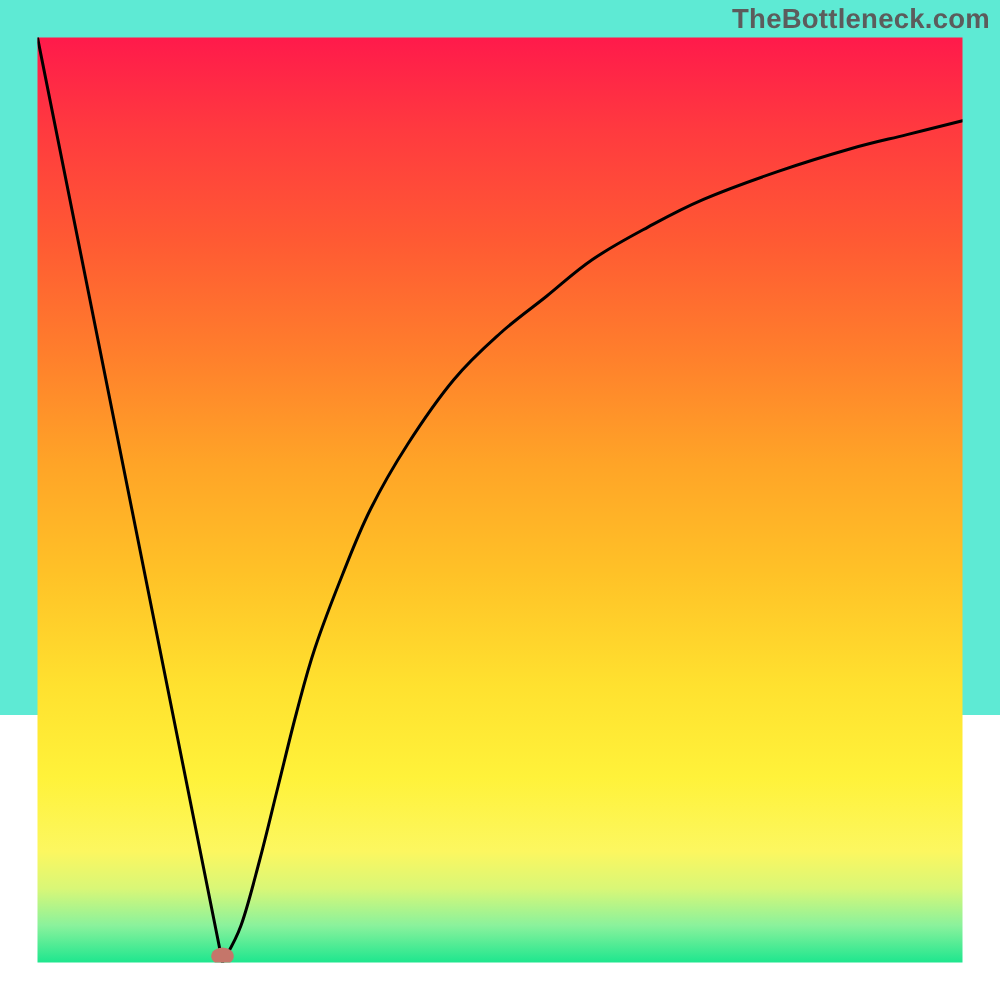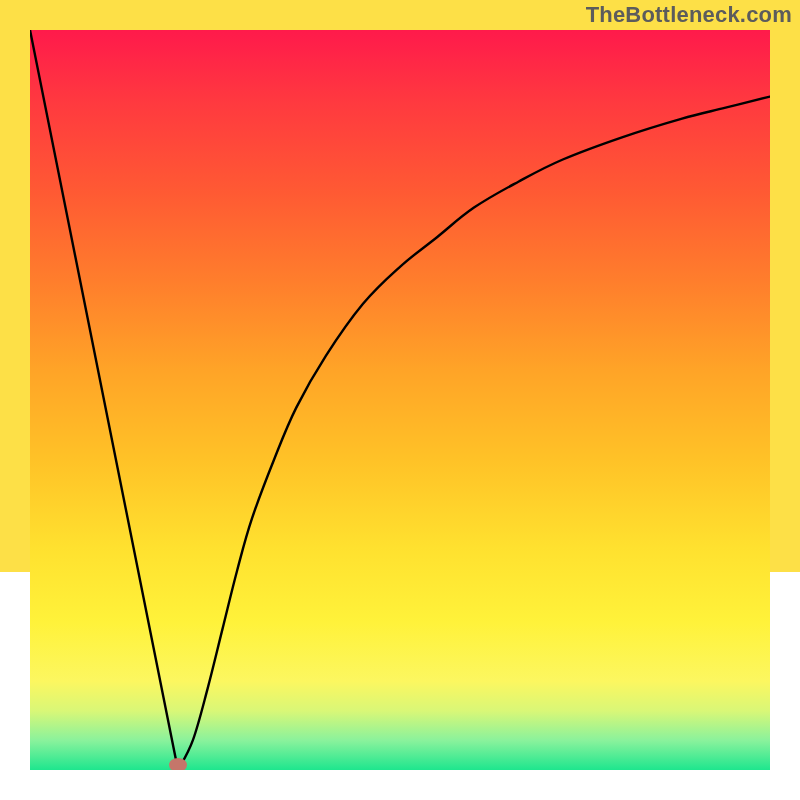--- a/index.html
+++ b/index.html
@@ -1,21 +1,21 @@
 <!DOCTYPE html>
 <html><head>
 <meta charset="utf-8">
 <style>
   * { margin: 0; padding: 0; box-sizing: border-box; }
   html, body { width: 800px; height: 800px; overflow: hidden; background: #fff; }
   .frame {
     position: relative;
     width: 800px;
     height: 572px;
-    background: #fde047;
+    background: #5eead4;
   }
   .watermark {
     position: absolute;
     top: 2px;
     right: 8px;
     font-family: Arial, sans-serif;
     font-size: 22px;
     font-weight: 600;
     color: #5c5c5c;
     letter-spacing: 0.2px;

